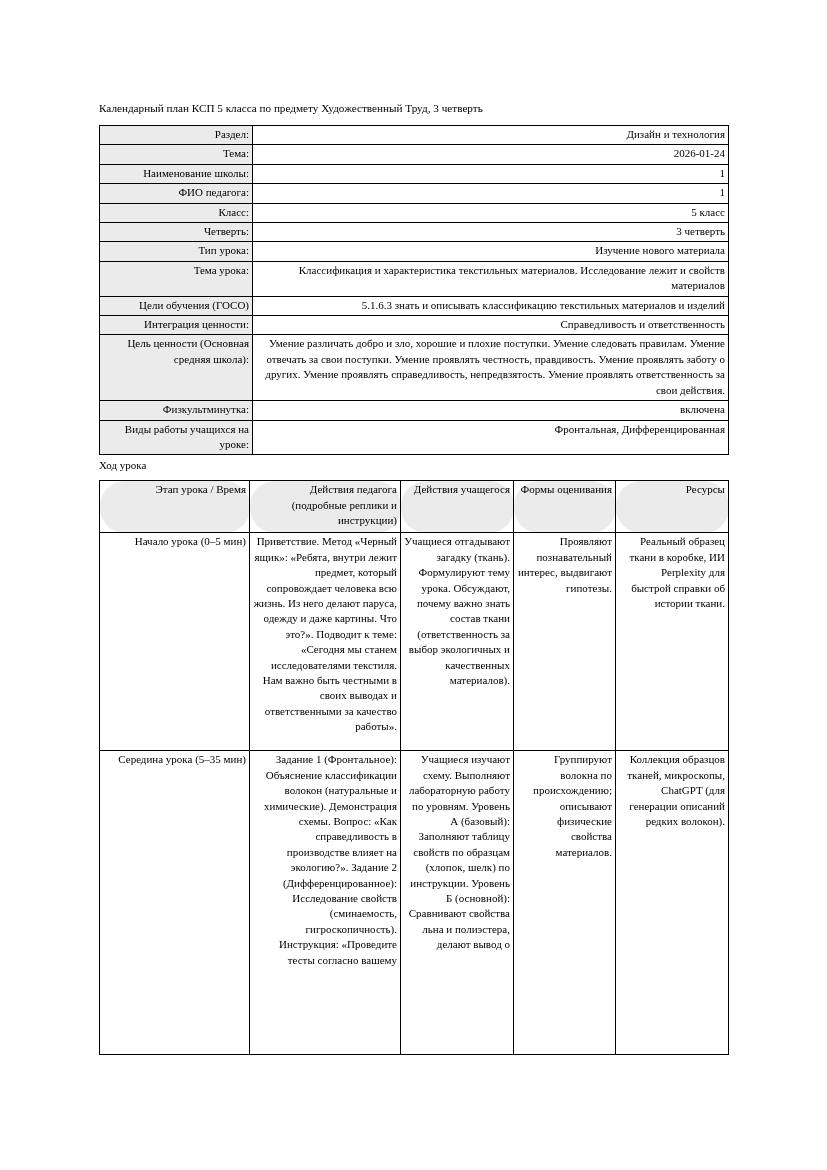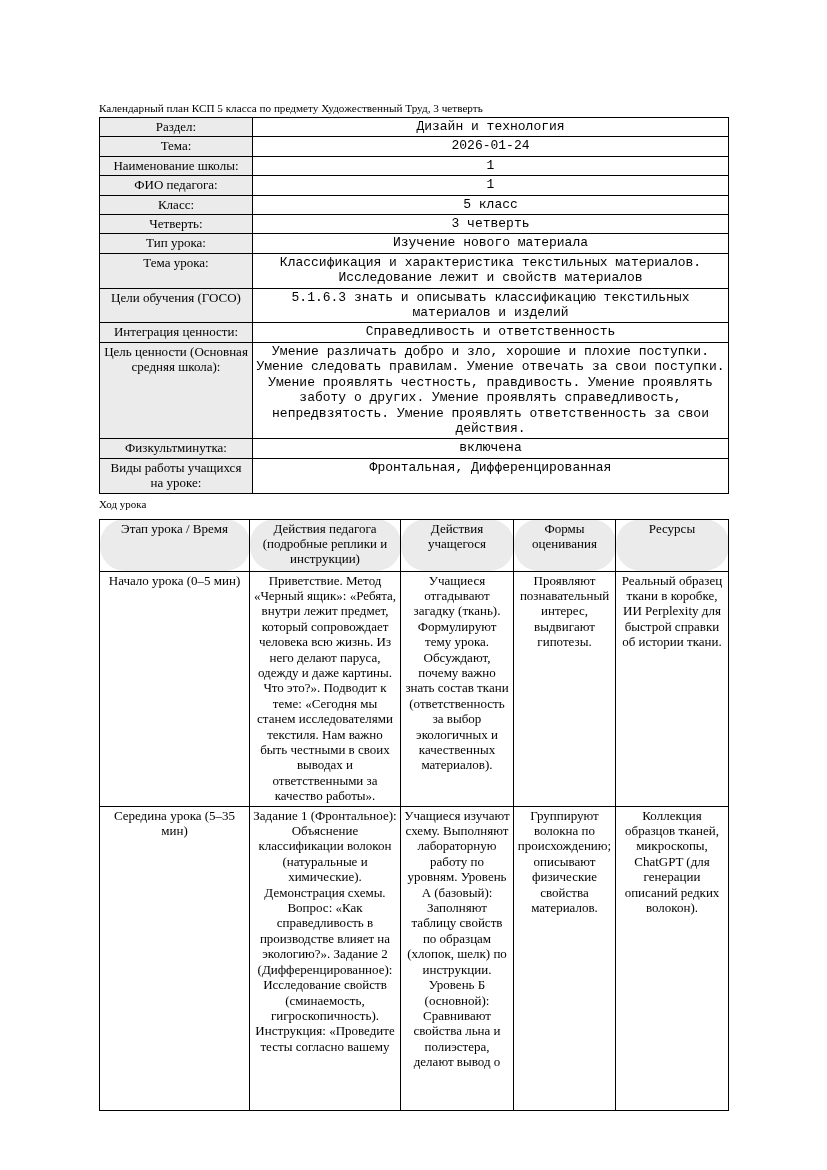--- a/index.html
+++ b/index.html
@@ -18,55 +18,54 @@
   .page {
     position: absolute;
     left: 99px;
     top: 0;
     width: 629px;
   }
   .doc-title {
     font-size: 11.2px;
     line-height: 15px;
     margin-top: 101px;
-    margin-bottom: 1px;
+    margin-bottom: 9px;
     white-space: nowrap;
   }
   .section-label {
     font-size: 11px;
     line-height: 15px;
     margin-top: 3px;
     margin-bottom: 7px;
   }
   table {
     border-collapse: collapse;
     width: 629px;
     table-layout: fixed;
   }
   table td, table th {
     border: 1px solid #000000;
     vertical-align: top;
     padding: 1px 3px 2px 3px;
-    font-size: 13px;
+    font-size: 11px;
     line-height: 15.4px;
     font-weight: normal;
-    text-align: center;
+    text-align: right;
     word-wrap: break-word;
     overflow-wrap: break-word;
     hyphens: none;
   }
   
   .info-table col.c-label { width: 153px; }
   .info-table col.c-value { width: 476px; }
   .info-table td.label {
     background: #ebebeb;
   }
   .info-table td.value {
     background: #ffffff;
-    font-family: Liberation Mono, monospace;
   }
   
   .flow-table col.c1 { width: 150px; }
   .flow-table col.c2 { width: 151px; }
   .flow-table col.c3 { width: 113px; }
   .flow-table col.c4 { width: 102px; }
   .flow-table col.c5 { width: 113px; }
   .flow-table thead td {
     background: #ebebeb;
     height: 48px;

